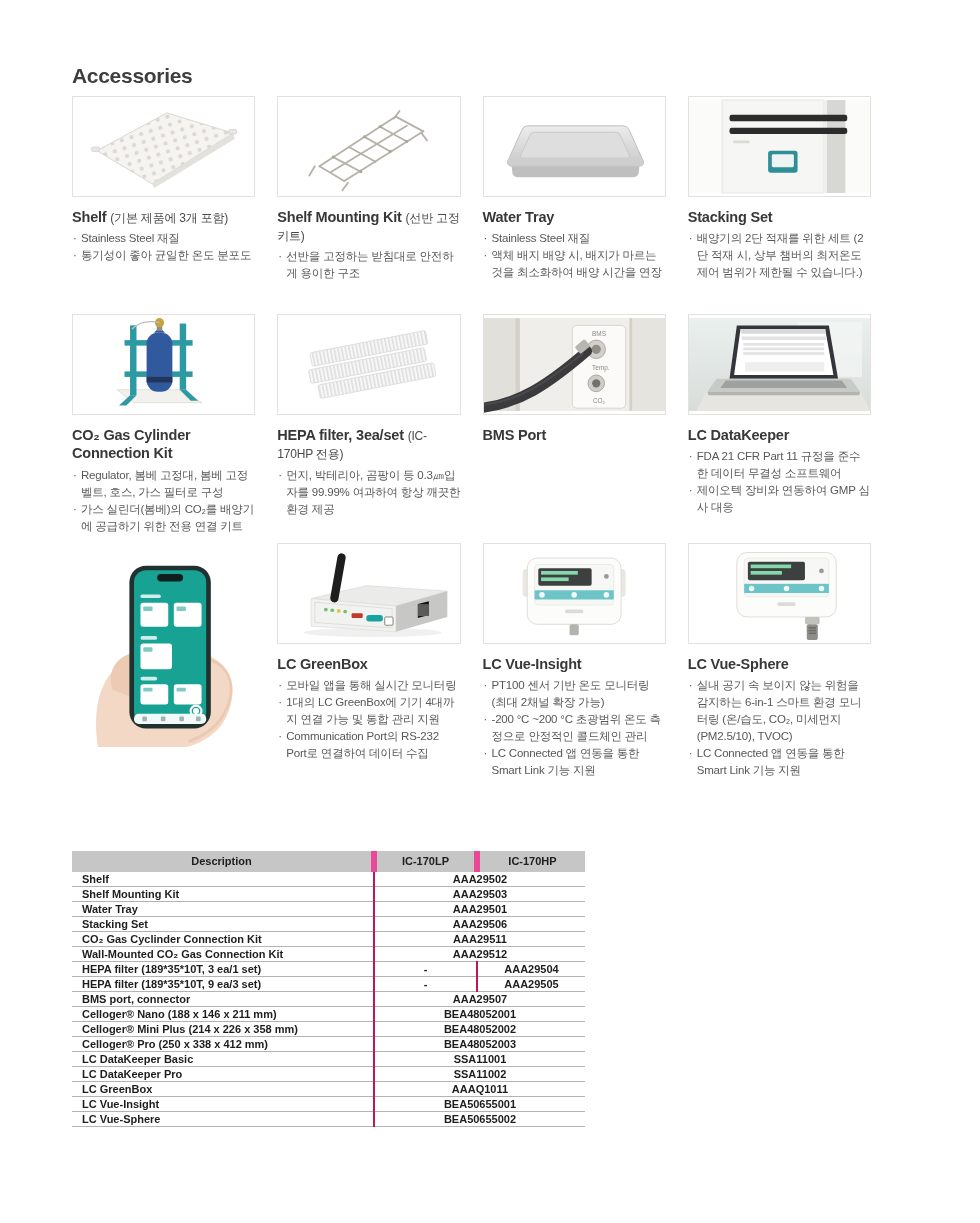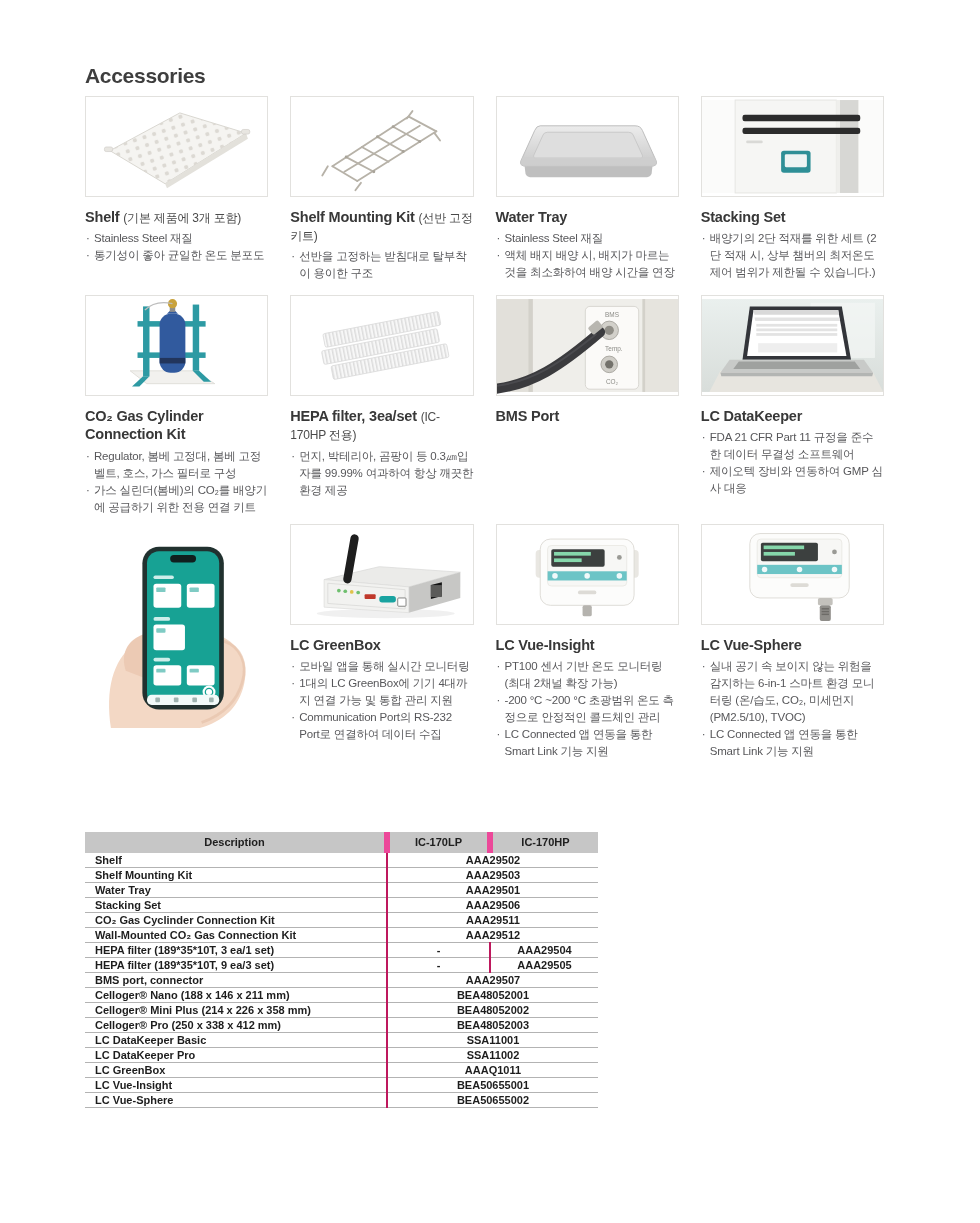--- a/index.html
+++ b/index.html
@@ -1,27 +1,27 @@
 <!DOCTYPE html>
 <html><head>
 <meta charset="utf-8">
 <style>
   * { margin:0; padding:0; box-sizing:border-box; }
   html,body { background:#fff; }
   body {
     width:980px; height:1223px; position:relative; overflow:hidden;
     font-family:"Liberation Sans","DejaVu Sans",sans-serif; color:#3a3a3a;
   }
-  .content { position:absolute; left:85px; top:0; width:799px; }
+  .content { position:absolute; left:72px; top:0; width:799px; }
 
   .sec-title { margin-top:64px; font-size:21px; font-weight:bold; color:#3e3e3e; letter-spacing:-0.3px; }
   .sec-title.second { margin-top:56px; }
 
   .grid { display:grid; grid-template-columns:repeat(4,1fr); column-gap:22px; margin-top:8px; align-items:start; }
-  .grid.row2 { margin-top:13px; }
+  .grid.row2 { margin-top:32px; }
   .card { min-width:0; }
   .imgbox { height:101px; border:1px solid #e2e1de; background:#fff; overflow:hidden; }
   .imgbox svg { display:block; width:100%; height:100%; }
   .photo-cell { height:212px; overflow:hidden; }
   .photo-cell svg { display:block; width:100%; height:100%; }
 
   .item-title { margin-top:11px; font-size:14.5px; font-weight:bold; color:#383838; line-height:1.25; letter-spacing:-0.2px; }
   .item-suffix { font-weight:normal; font-size:12px; color:#4a4a4a; }
   ul.bullets { list-style:none; margin-top:4px; }
   ul.bullets li {
@@ -99,21 +99,21 @@
               <circle cx="122" cy="56" r="1.6"></circle>
               <circle cx="140" cy="45" r="1.6"></circle>
           </g>
         </svg>
       </div>
       <div class="item-title">
         <span>Shelf Mounting Kit</span>
         <span class="item-suffix">(선반 고정 키트)</span>
       </div>
       <ul class="bullets">
-        <li>선반을 고정하는 받침대로 탈부착이 용이한 구조</li>
+        <li>선반을 고정하는 받침대로 안전하게 용이한 구조</li>
       </ul>
     </div>
 
     <div class="card">
       <div class="imgbox">
         <svg viewBox="0 0 197 101">
           <defs>
             <linearGradient id="trayg" x1="0" y1="0" x2="0" y2="1">
               <stop offset="0" stop-color="#ececec"></stop>
                 <stop offset="1" stop-color="#c9c9c9"></stop>

